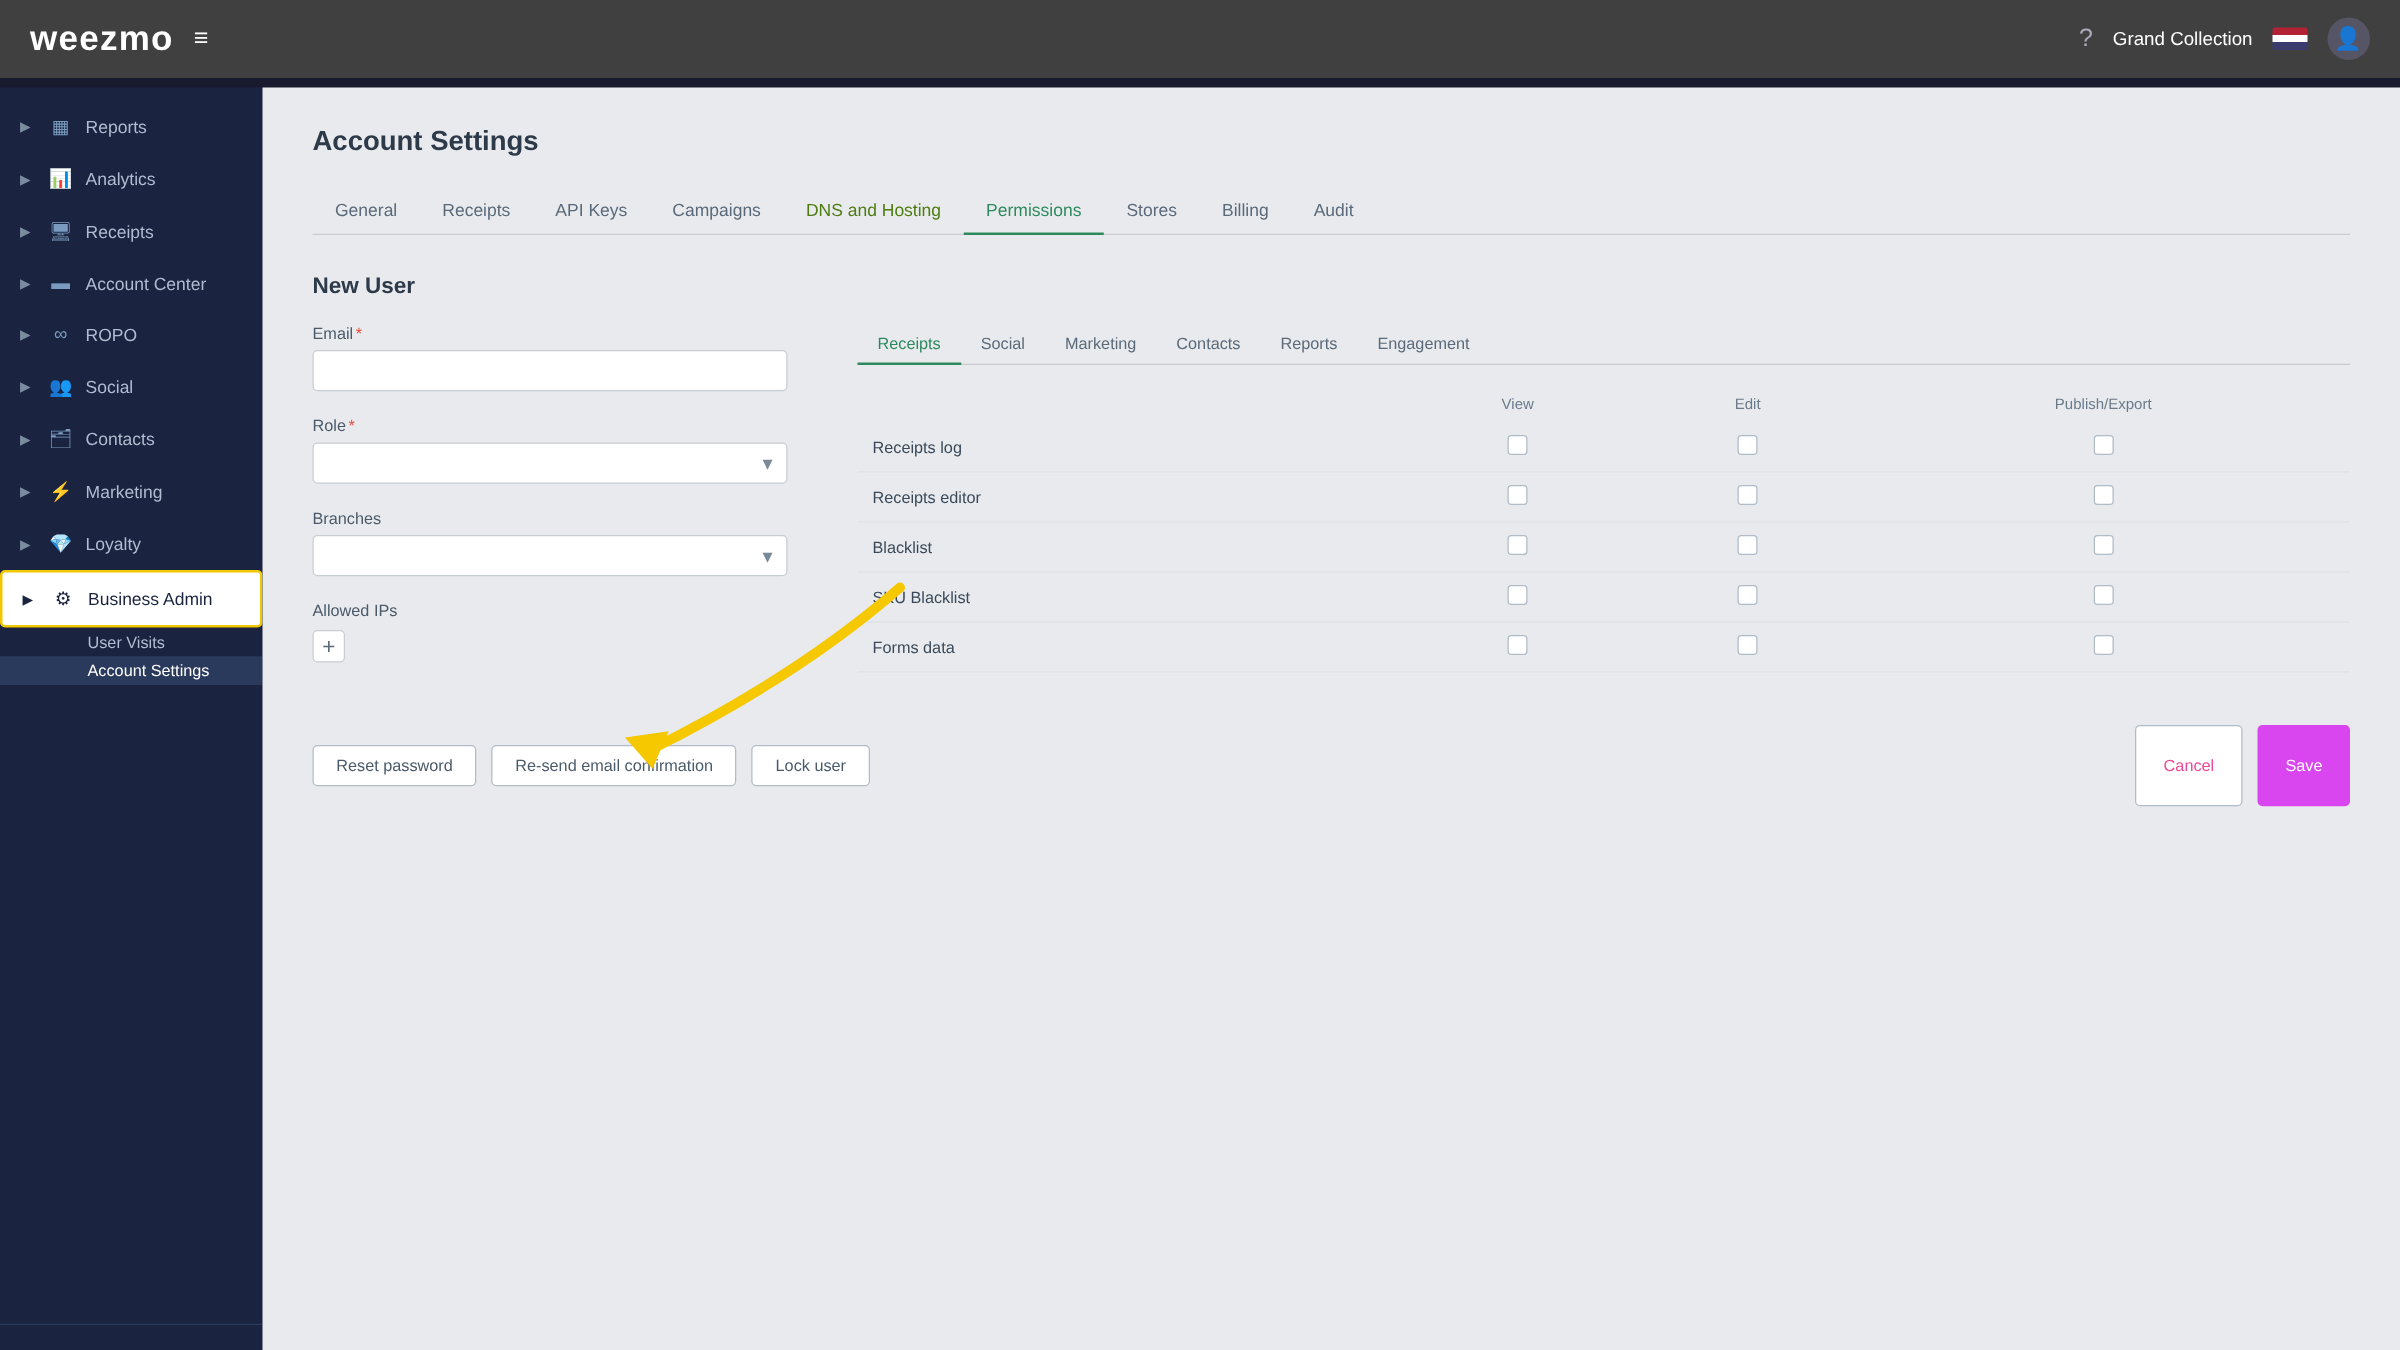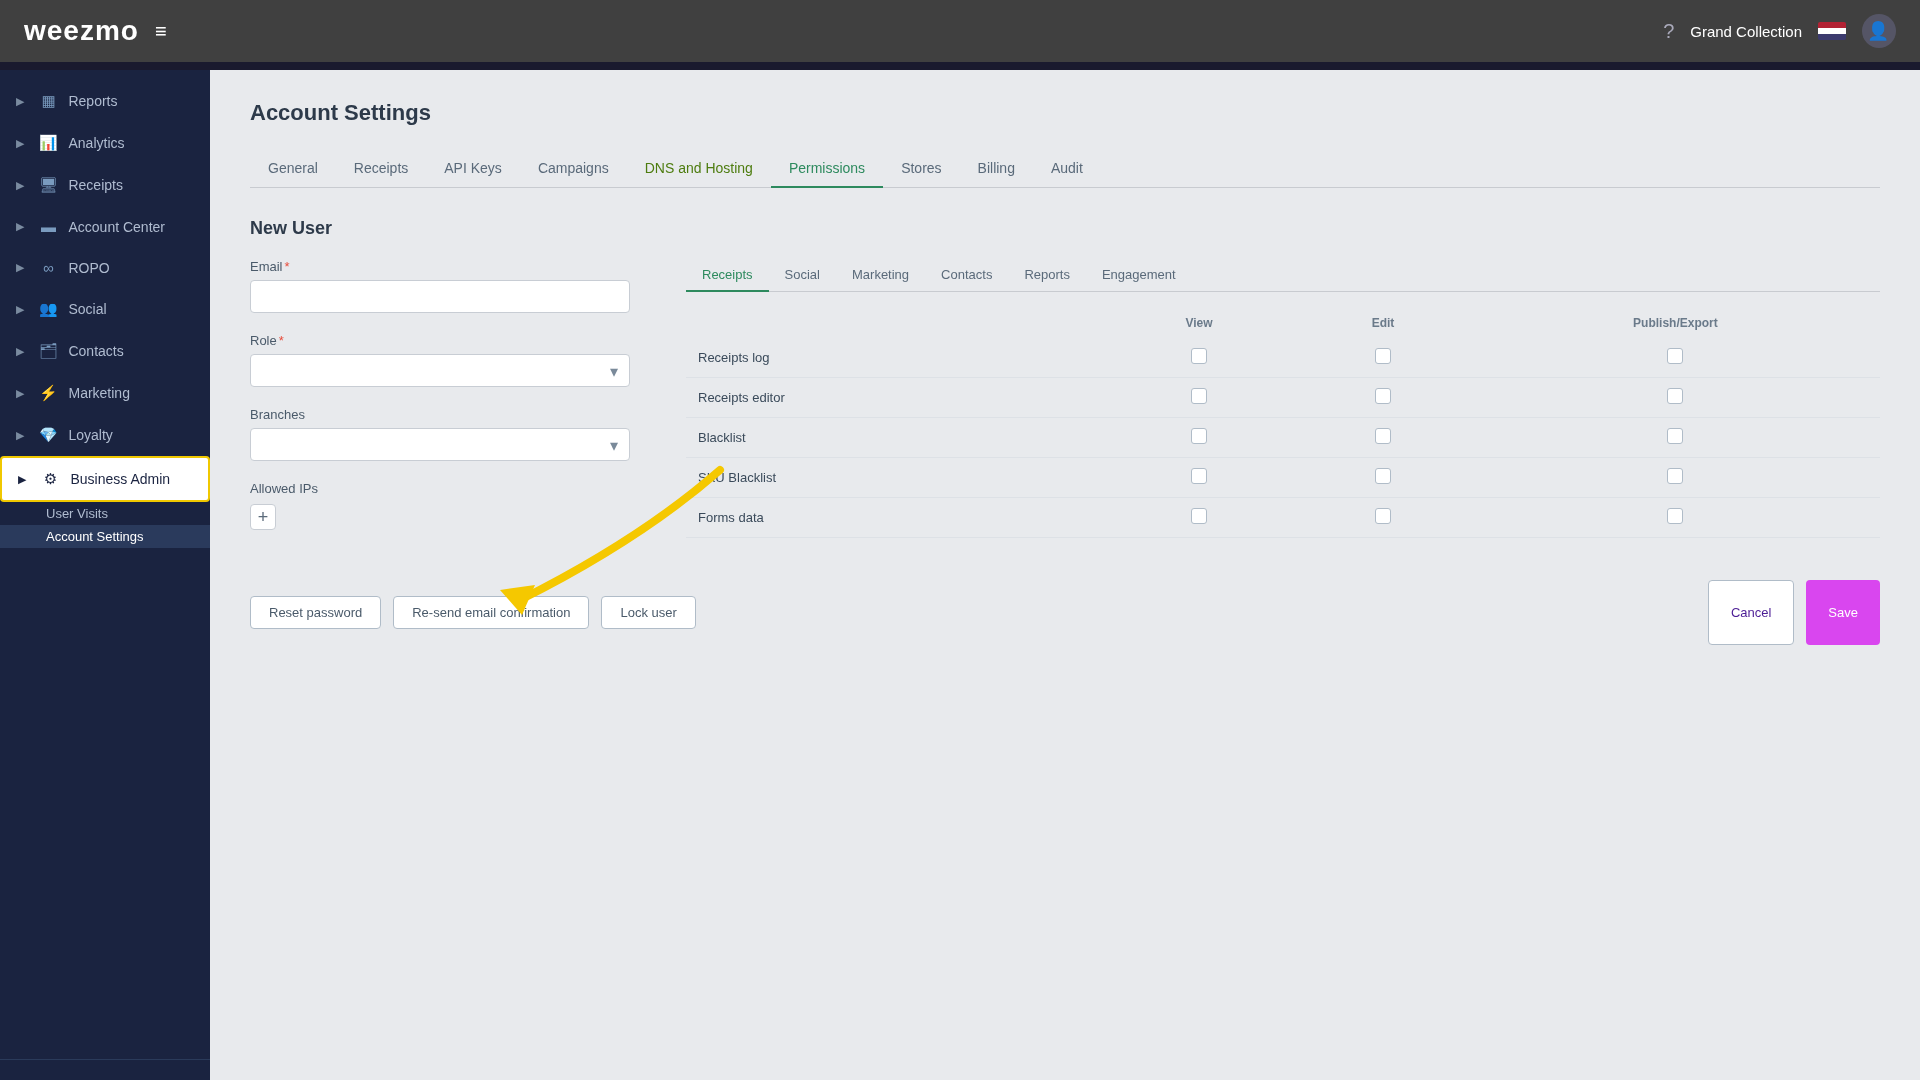--- a/index.html
+++ b/index.html
@@ -96,21 +96,21 @@
       margin-right: 4px;
       color: #7a8ba0;
     }
     .sidebar-icon {
       font-size: 15px;
       color: #7a9bbf;
       width: 20px;
       text-align: center;
     }
     .sidebar-sub {
-      padding-left: 46px;
+      padding-left: 70px;
       padding-top: 4px;
       padding-bottom: 4px;
       color: #b0bcd0;
       font-size: 13px;
       cursor: pointer;
     }
     .sidebar-sub.active { background: #2a3a5c; color: #fff; }
     .sidebar-bottom {
       margin-top: auto;
       border-top: 1px solid #2a3a5a;
@@ -264,21 +264,21 @@
       border-bottom: 2px solid #2d8a5e;
       font-weight: 500;
     }
 
     .perm-table {
       width: 100%;
       border-collapse: collapse;
     }
     .perm-table th {
       font-size: 12px;
-      font-weight: 700;
+      font-weight: 400;
       color: #6a7a8a;
       text-align: center;
       padding: 8px 12px;
     }
     .perm-table th:first-child { text-align: left; }
     .perm-table td {
       font-size: 13px;
       color: #3a4a5a;
       padding: 10px 12px;
       border-bottom: 1px solid #dde1e6;
@@ -317,21 +317,21 @@
     }
     .footer-right {
       display: flex;
       gap: 12px;
     }
     .btn-cancel {
       padding: 24px 22px;
       border: 1px solid #b0bcc8;
       border-radius: 4px;
       background: #fff;
-      color: #4c1d95;
+      color: #ec4899;
       font-size: 13px;
       cursor: pointer;
     }
     .btn-save {
       padding: 8px 22px;
       border: none;
       border-radius: 4px;
       background: #d946ef;
       color: #fff;
       font-size: 13px;

